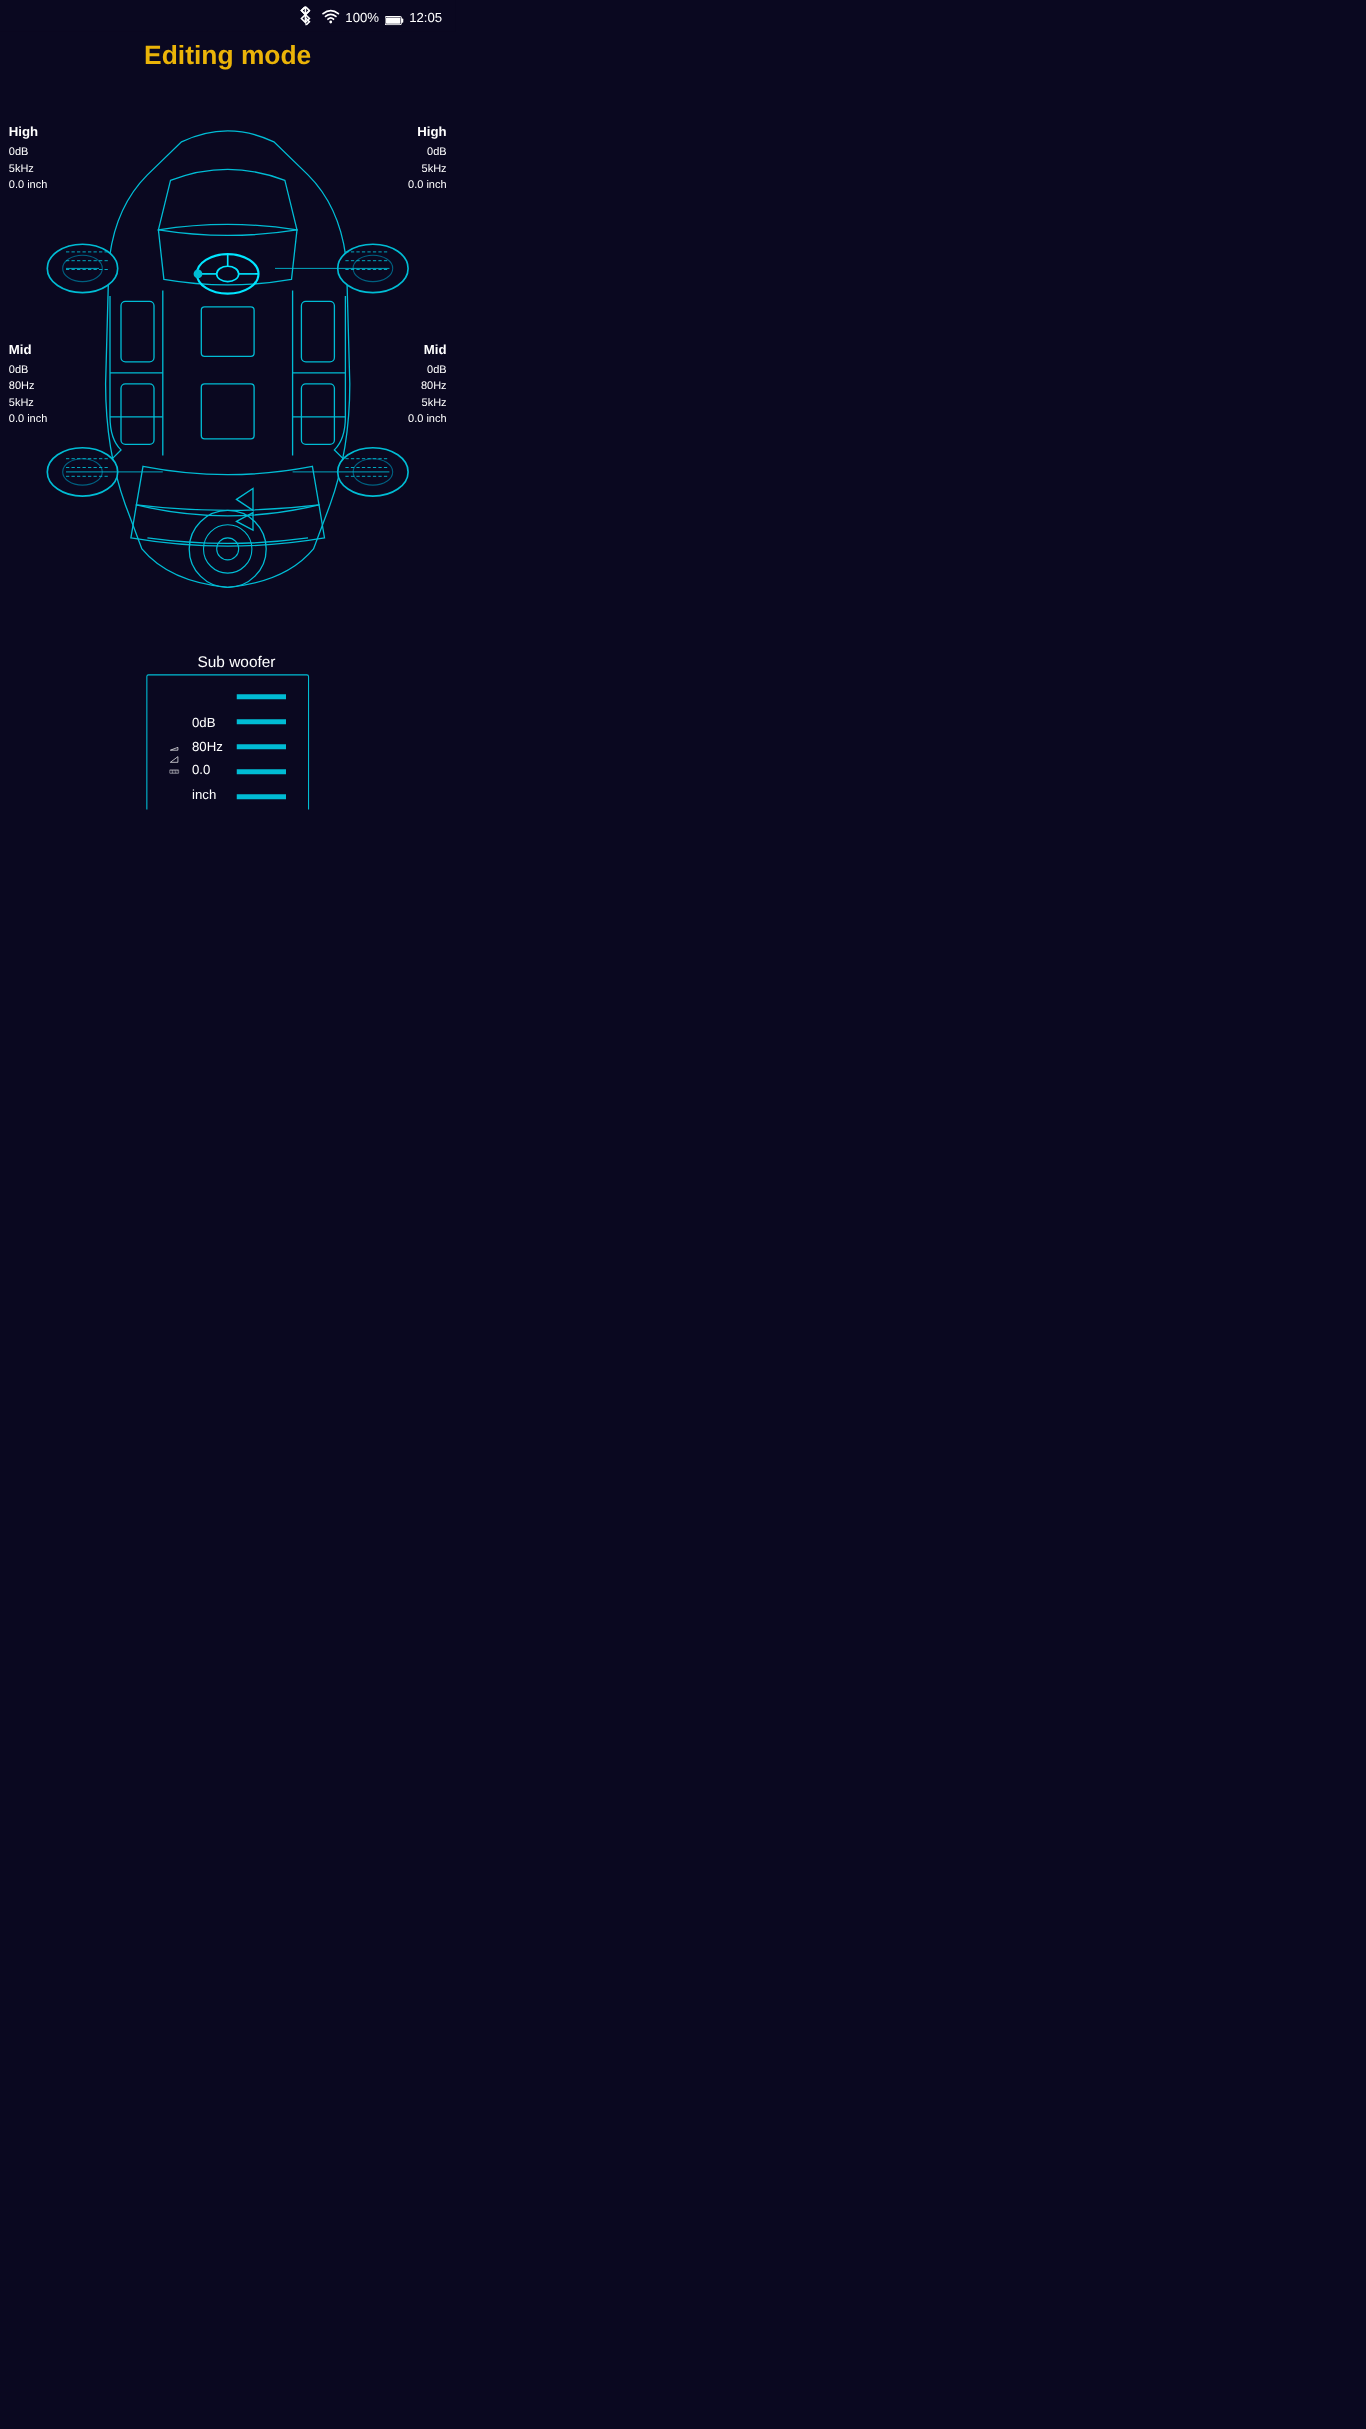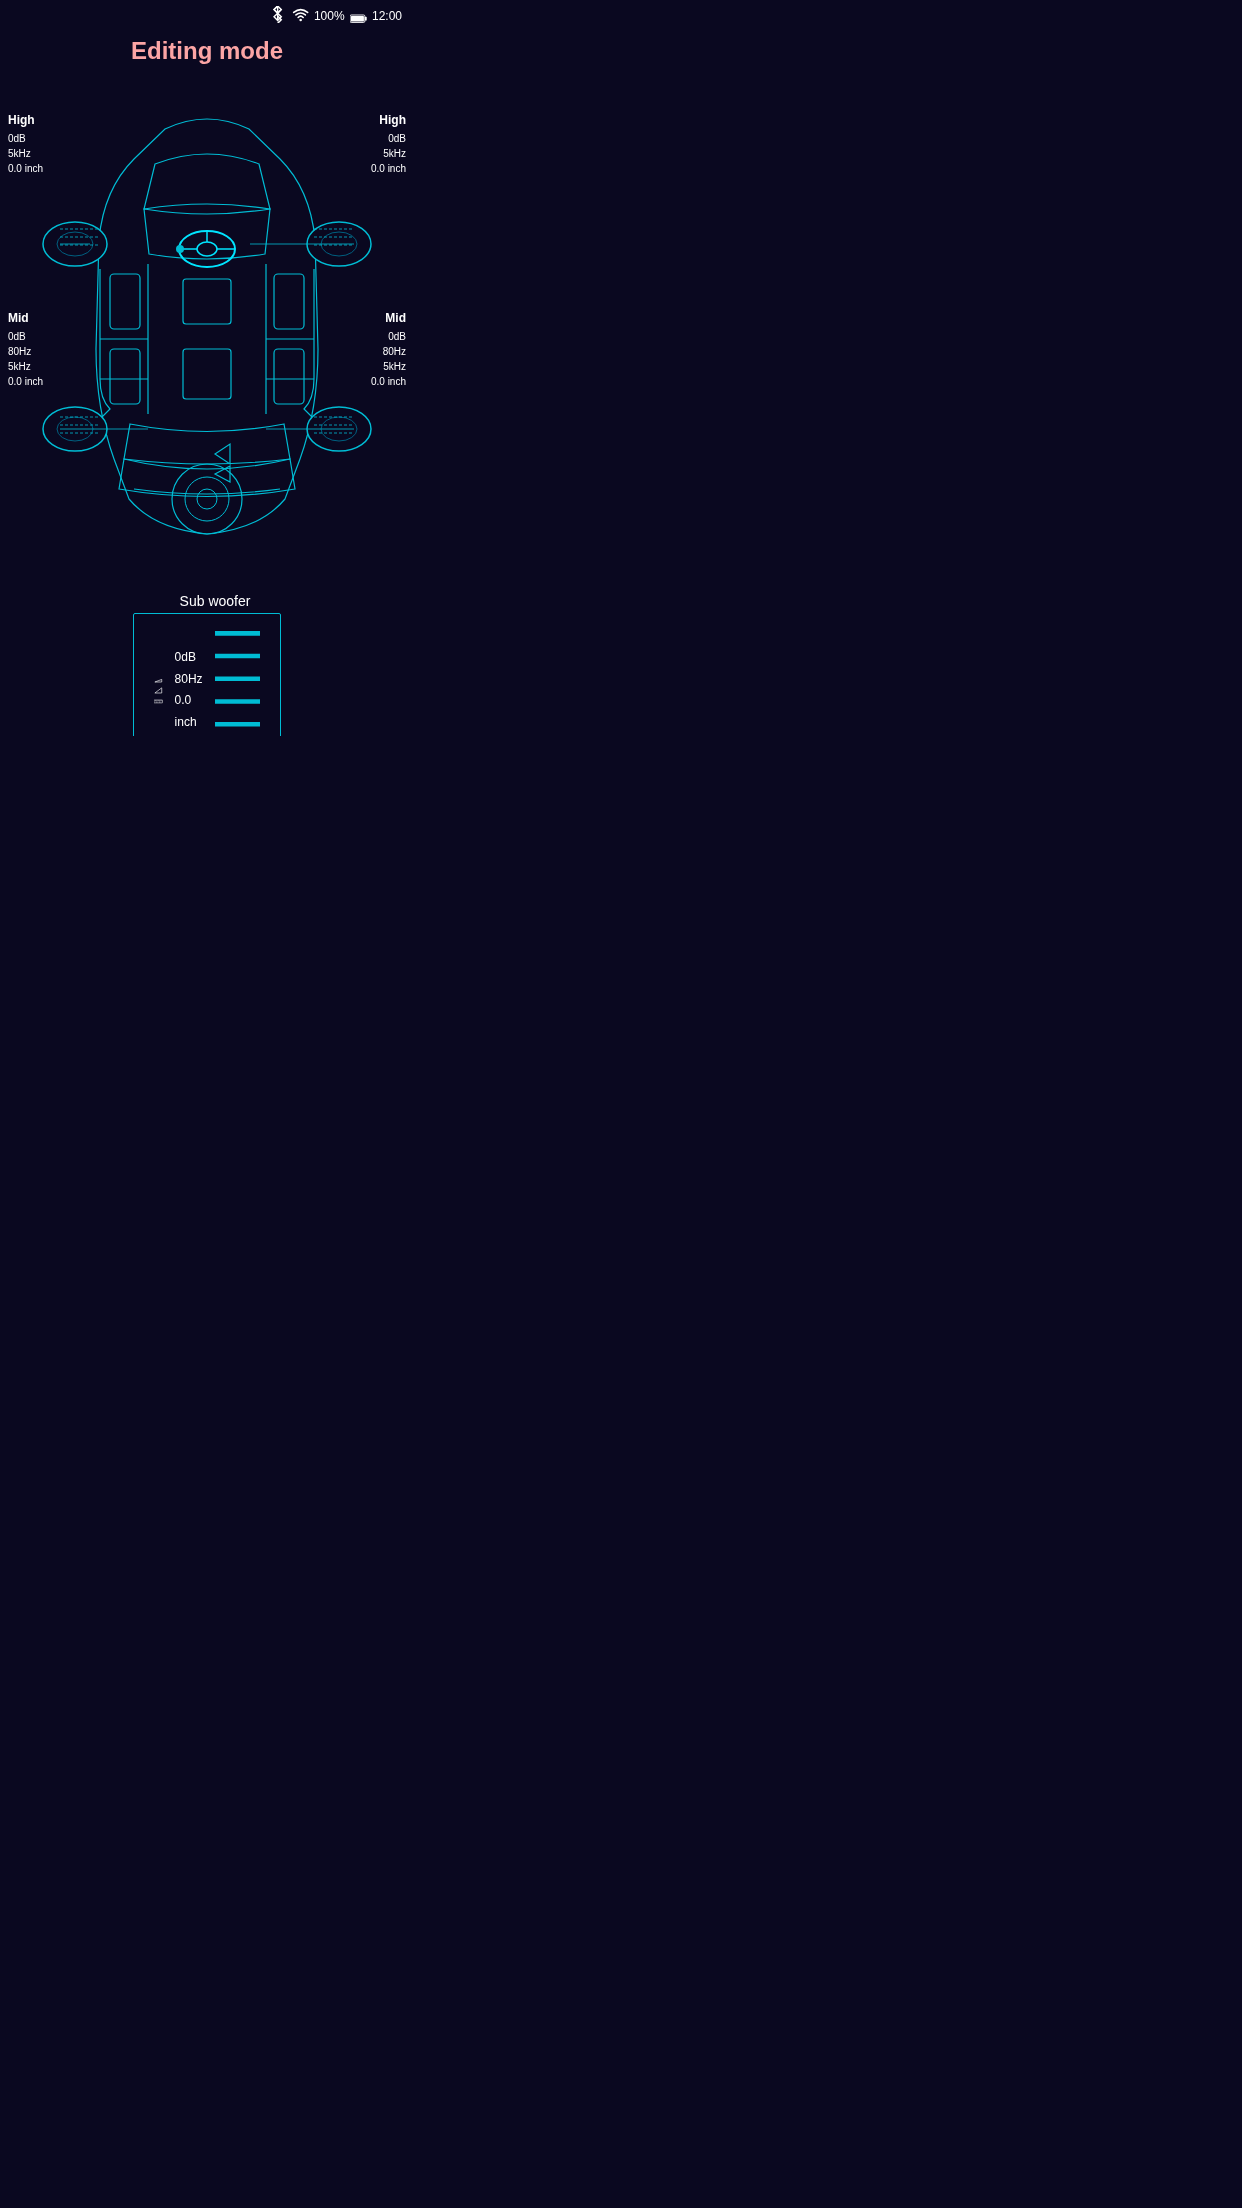--- a/index.html
+++ b/index.html
@@ -31,21 +31,21 @@
       display: flex;
       align-items: flex-end;
       gap: 5px;
     }
 
     
     .page-title {
       text-align: center;
       font-size: 24px;
       font-weight: bold;
-      color: #fca5a5;
+      color: #eab308;
       padding: 8px 0 4px;
     }
 
     
     .car-area {
       position: relative;
       width: 100%;
       height: 520px;
       overflow: hidden;
     }
@@ -207,21 +207,21 @@
       <path d="M8 15 Q12 11 16 15" stroke="white" stroke-width="2.5" fill="none" stroke-linecap="round"></path>
       <circle cx="12" cy="19" r="2" fill="white"></circle>
     </svg>
     <span>100%</span>
 
     <svg width="22" height="12" viewBox="0 0 28 14">
       <rect x="0" y="1" width="24" height="12" rx="2" stroke="white" stroke-width="1.5" fill="none"></rect>
       <rect x="24" y="4" width="3" height="6" rx="1" fill="white"></rect>
       <rect x="1.5" y="2.5" width="21" height="9" rx="1" fill="white"></rect>
     </svg>
-    <span>12:00</span>
+    <span>12:05</span>
   </div>
 </div>
 
 <div class="page-title">Editing mode</div>
 
 <div class="car-area">
 
   
   
   <div class="speaker-label label-top-left">

